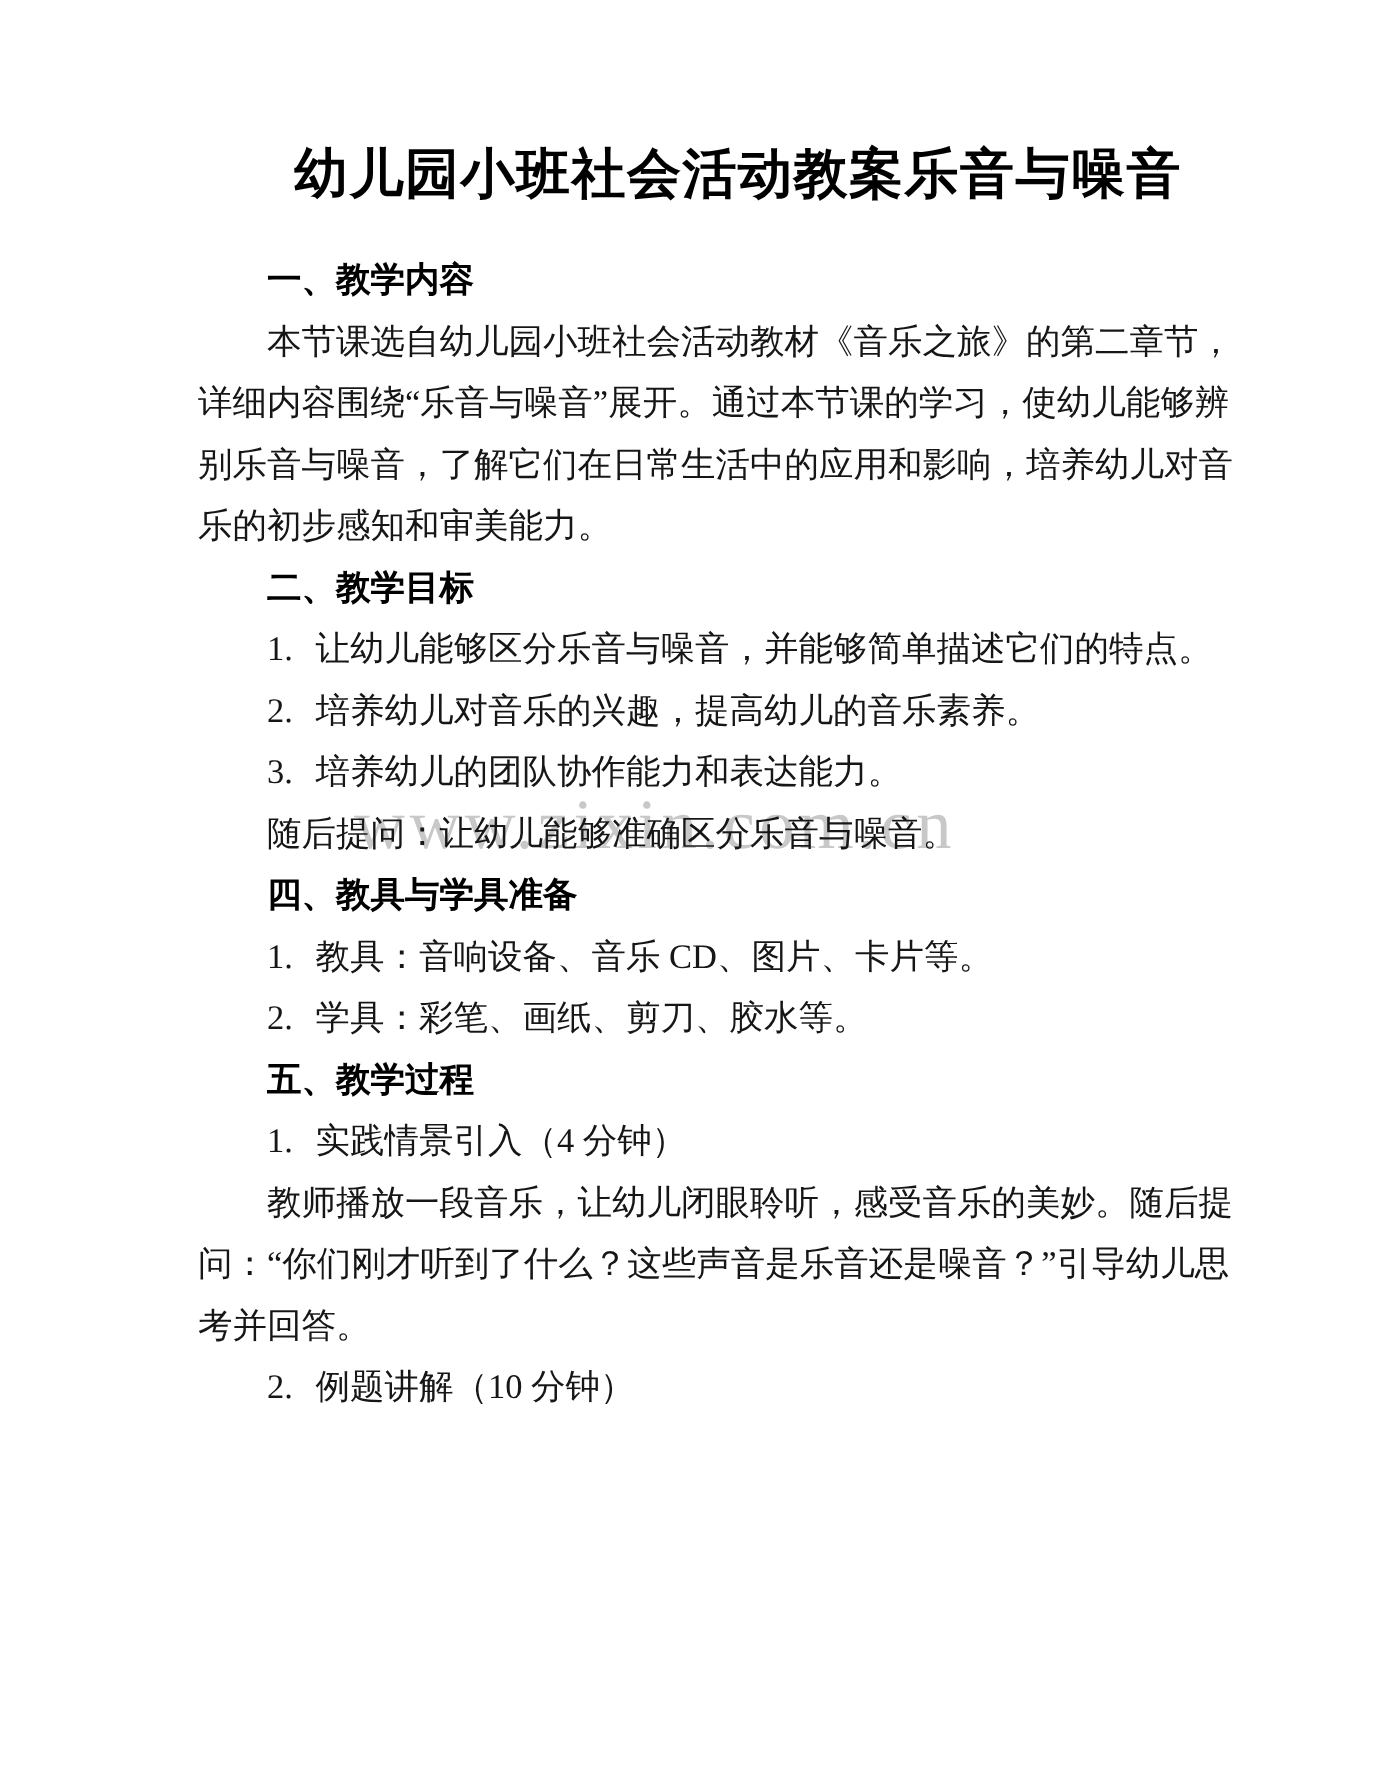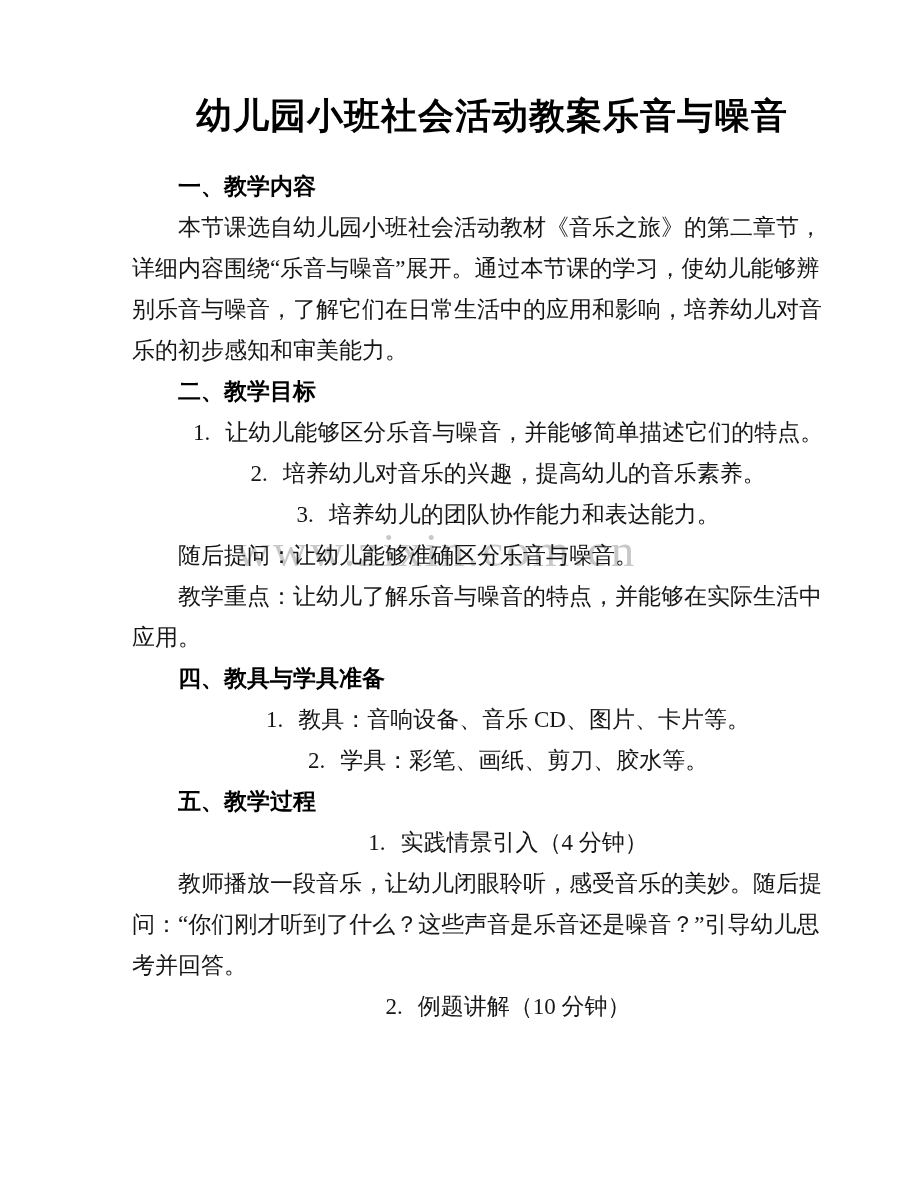--- a/index.html
+++ b/index.html
@@ -54,21 +54,20 @@
     font-weight: bold;
     text-indent: 46px;
     color: #000000;
   }
   .block.para {
     text-indent: 46px;
   }
   .block.item {
     padding-left: 46px;
     width: 660px;
-    text-align: center;
   }
   .block.item .marker {
     display: inline-block;
     margin-right: 15px;
     letter-spacing: 0;
   }
 </style>
 </head>
 <body>
 
@@ -88,21 +87,20 @@
 
     <div class="block item"><span class="marker">1.</span><span>让幼儿能够区分乐音与噪音，并能够简单描述它们的特点。</span></div>
 
     <div class="block item"><span class="marker">2.</span><span>培养幼儿对音乐的兴趣，提高幼儿的音乐素养。</span></div>
 
     <div class="block item"><span class="marker">3.</span><span>培养幼儿的团队协作能力和表达能力。</span></div>
 
 
     <div class="block para">随后提问：让幼儿能够准确区分乐音与噪音。</div>
 
-    <div class="block para">教学重点：让幼儿了解乐音与噪音的特点，并能够在实际生活中应用。</div>
 
     <div class="block heading">四、教具与学具准备</div>
 
     <div class="block item"><span class="marker">1.</span><span>教具：音响设备、音乐 CD、图片、卡片等。</span></div>
 
     <div class="block item"><span class="marker">2.</span><span>学具：彩笔、画纸、剪刀、胶水等。</span></div>
 
     <div class="block heading">五、教学过程</div>
 
     <div class="block item"><span class="marker">1.</span><span>实践情景引入（4 分钟）</span></div>

